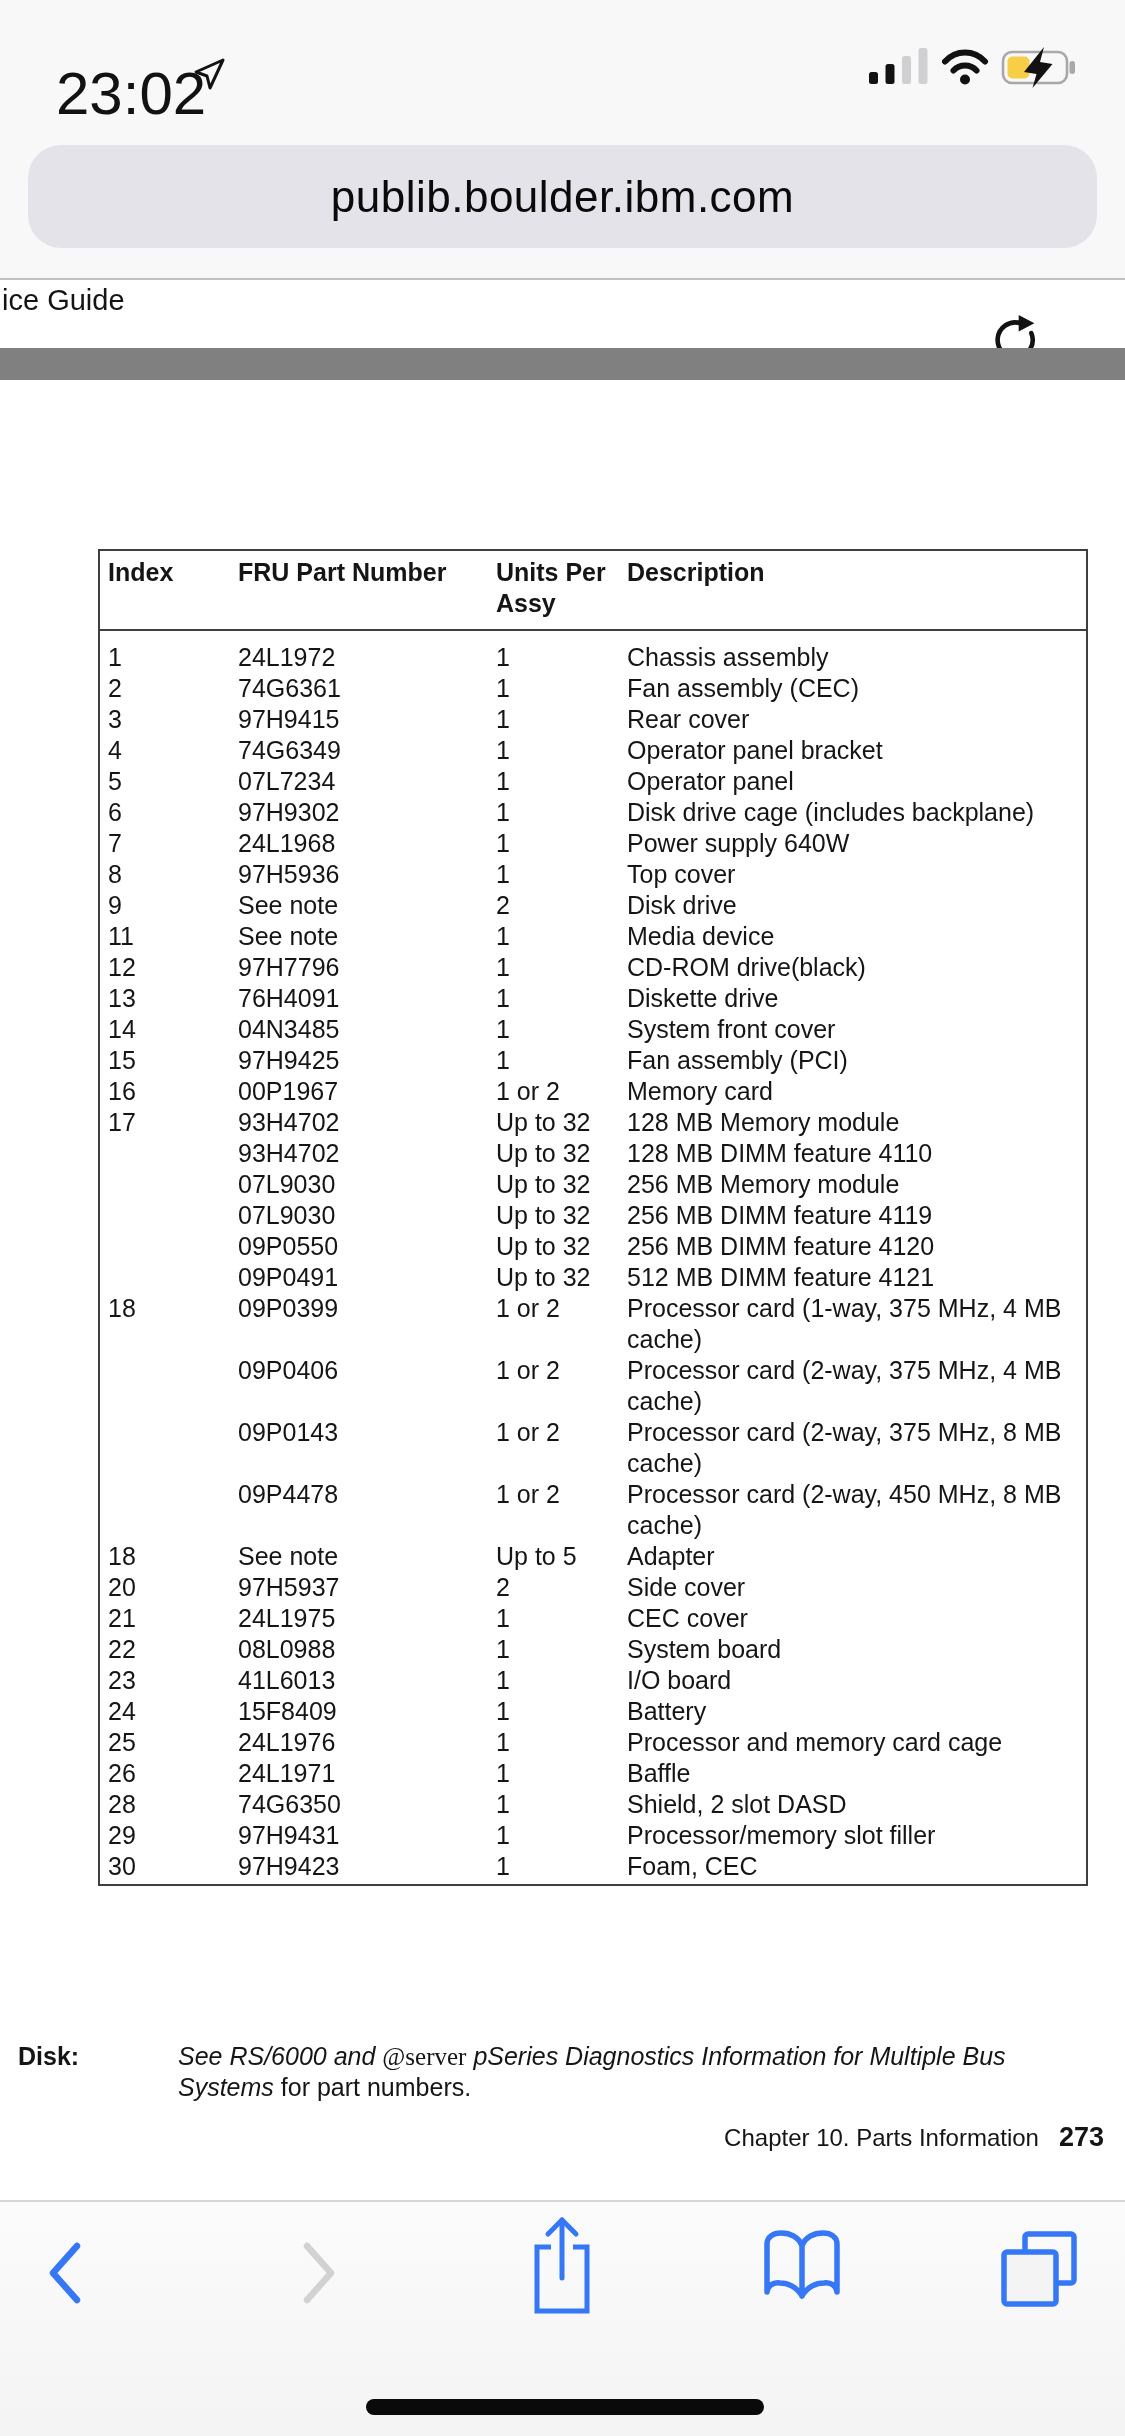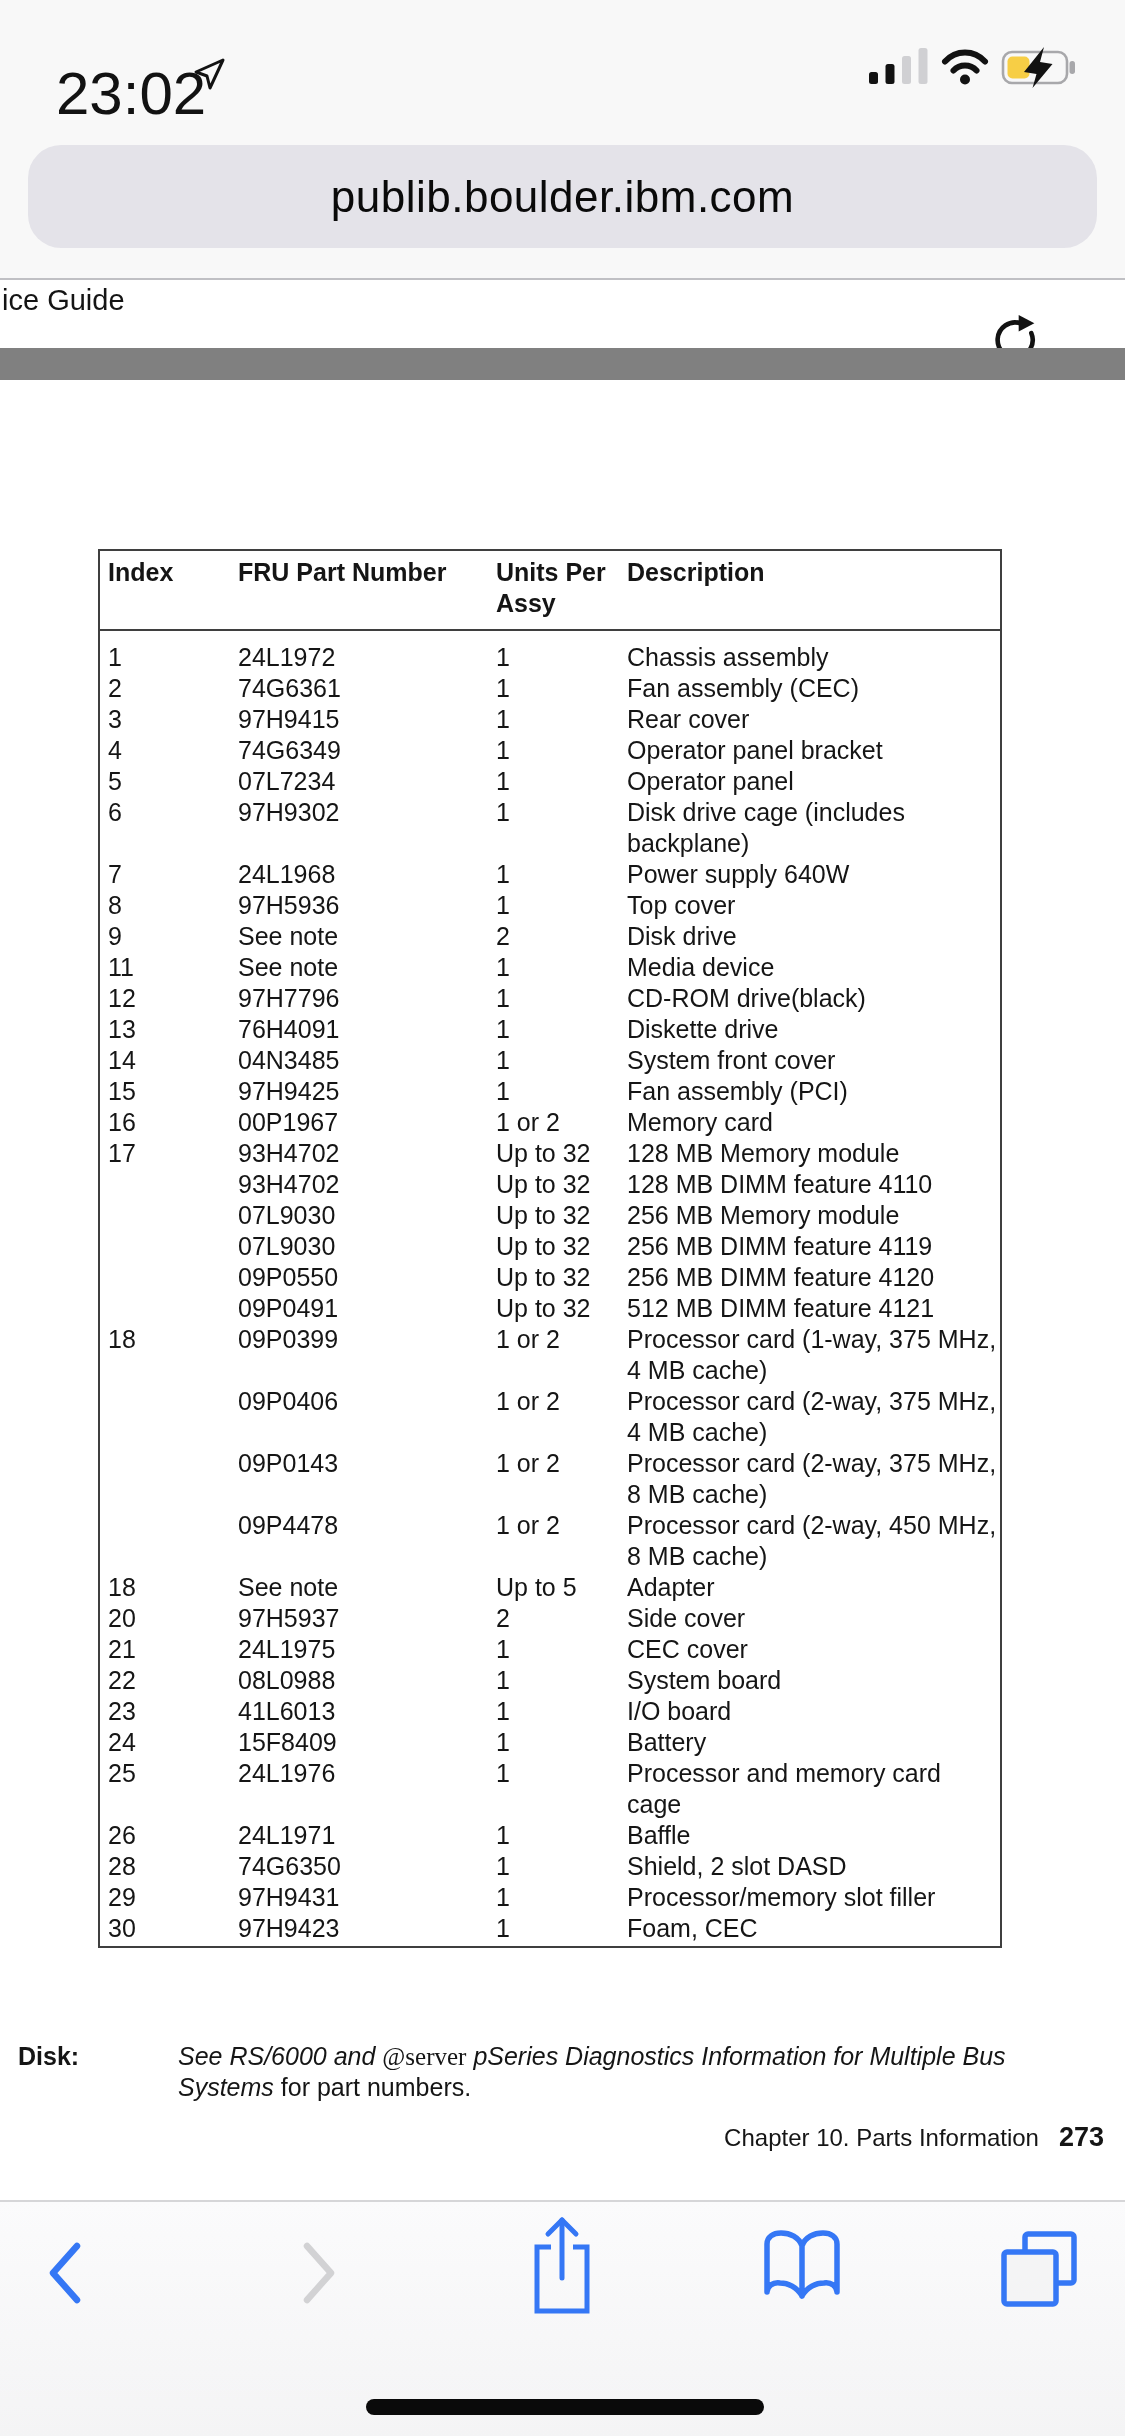--- a/index.html
+++ b/index.html
@@ -37,21 +37,21 @@
   
   .page-heading{
     position:absolute;left:2px;top:284px;font-size:29px;color:#141414;
     white-space:nowrap;
   }
   .gray-bar{
     position:absolute;left:0;top:348px;width:1125px;height:32px;
     background:var(--gray_bar,#808080);
   }
   .parts-table{
-    position:absolute;left:98px;top:549px;width:904px;
+    position:absolute;left:98px;top:549px;width:990px;
     border:2px solid var(--border_dark,#3F3F3F);
     box-sizing:border-box;background:#fff;
   }
   table{border-collapse:collapse;width:100%;table-layout:fixed;}
   th,td{
     font-size:25px;line-height:31px;vertical-align:top;text-align:left;
     padding:0;font-weight:normal;color:#151515;
   }
   col.c-index{width:138px;}
   col.c-part{width:258px;}

